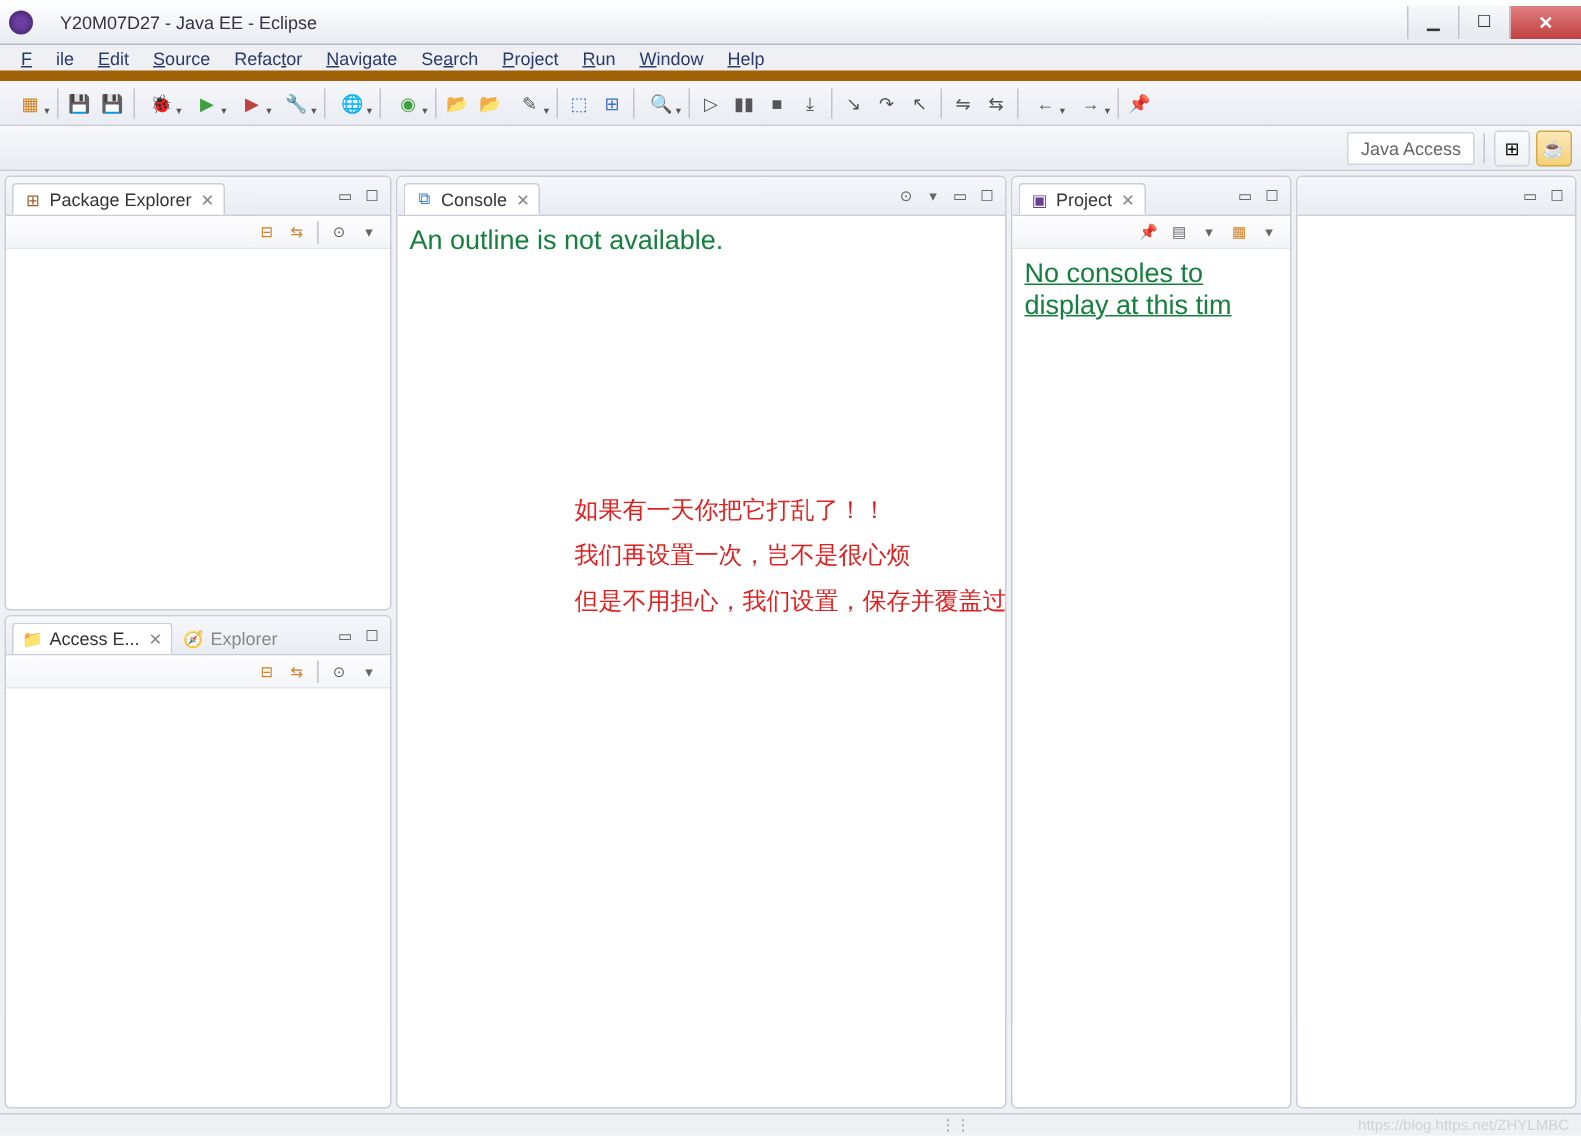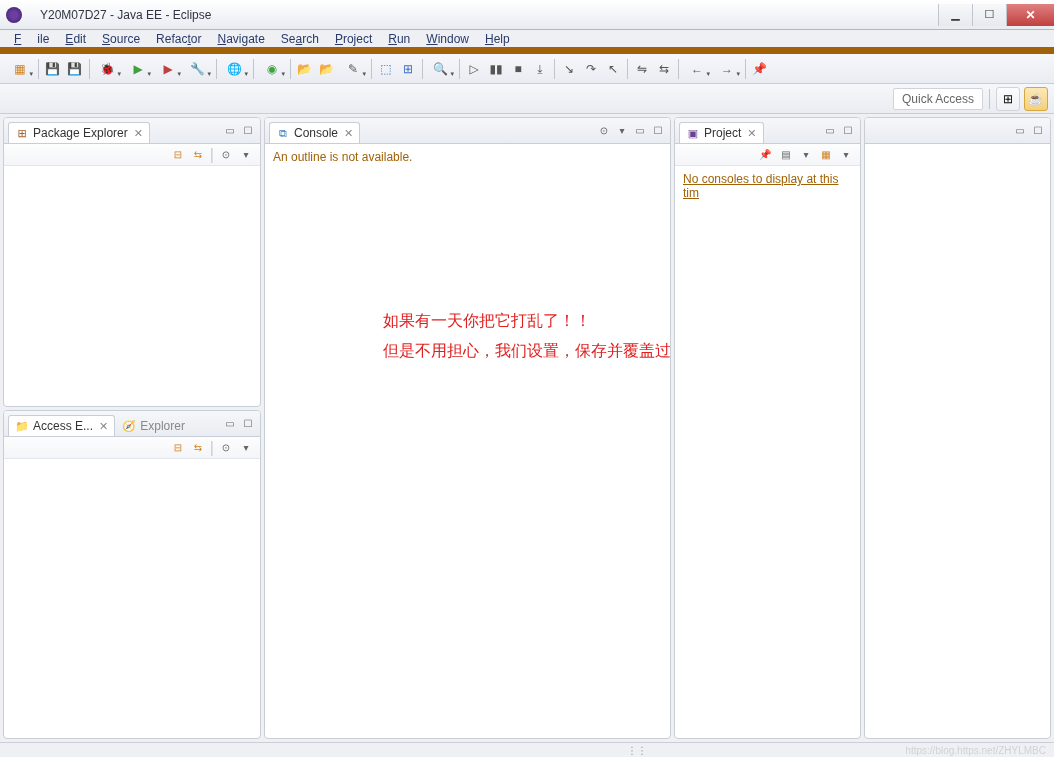--- a/index.html
+++ b/index.html
@@ -45,21 +45,21 @@
 
 .view { background: #fff; border: 1px solid #c9ced6; border-radius: 4px; display: flex; flex-direction: column; overflow: hidden; position: relative; }
 .view-tabs { height: 26px; background: linear-gradient(#f6f7fa, #e9ecf2); border-bottom: 1px solid #c9ced6; display: flex; align-items: center; padding: 0 4px; }
 .tab { display: flex; align-items: center; gap: 4px; padding: 3px 6px; font-size: 12px; color: #333; background: #fff; border: 1px solid #c9ced6; border-bottom: none; border-radius: 3px 3px 0 0; position: relative; top: 2px; }
 .tab.inactive { background: transparent; border-color: transparent; color: #888; }
 .tab-close { font-size: 11px; color: #888; margin-left: 2px; }
 .tab-icon { width: 14px; height: 14px; display: inline-flex; align-items: center; justify-content: center; font-size: 11px; }
 .view-toolbar-right { margin-left: auto; display: flex; gap: 2px; align-items: center; }
 .vtool { width: 16px; height: 16px; display: inline-flex; align-items: center; justify-content: center; font-size: 10px; color: #666; }
 .view-secondary-toolbar { height: 22px; background: linear-gradient(#fdfdfe, #f4f5f8); border-bottom: 1px solid #e2e5ea; display: flex; align-items: center; justify-content: flex-end; padding: 0 6px; gap: 4px; }
-.view-body { flex: 1; padding: 6px 8px; font-size: 12px; color: #a16207; overflow: hidden; }
+.view-body { flex: 1; padding: 6px 8px; font-size: 18px; color: #15803d; overflow: hidden; }
 
 .pkg-explorer { height: 290px; }
 .proj-explorer { flex: 1; }
 .outline-view { flex: 1; }
 .console-view { flex: 1; }
 .blank-view { flex: 1; }
 
 .annotation-text { position: absolute; color: #e02020; font-size: 16px; line-height: 1.9; white-space: nowrap; pointer-events: none; }
 
 
@@ -139,21 +139,21 @@
   <span class="tool">⇋</span>
   <span class="tool">⇆</span>
   <span class="tool-sep"></span>
   <span class="tool drop">←</span>
   <span class="tool drop">→</span>
   <span class="tool-sep"></span>
   <span class="tool">📌</span>
 </div>
 
 <div class="perspective-bar">
-  <div class="quick-access">Quick Access</div>
+  <div class="quick-access">Java Access</div>
   <div class="tool-sep"></div>
   <div class="persp-btn">⊞</div>
   <div class="persp-btn active">☕</div>
 </div>
 
 <div class="workbench">
 
   <div class="column col-left">
 
     <div class="view pkg-explorer">
@@ -217,22 +217,23 @@
           <span class="vtool">⊙</span>
           <span class="vtool">▾</span>
           <span class="vtool">▭</span>
           <span class="vtool">☐</span>
         </div>
       </div>
       <div class="view-body">
         <span>An outline is not available.</span>
       </div>
 
-      <div class="annotation-text" style="left:118px; top:188px;">
+      <div class="annotation-text" style="left:118px; top:208px;">
         <div>如果有一天你把它打乱了！！</div>
+        <div>我们再设置一次，岂不是很心烦</div>
         <div>但是不用担心，我们设置，保存并覆盖过原有的Java EE透视图了！</div>
       </div>
     </div>
   </div>
 
   <div class="column col-console">
     <div class="view console-view">
       <div class="view-tabs">
         <div class="tab">
           <span class="tab-icon i-console">▣</span>

